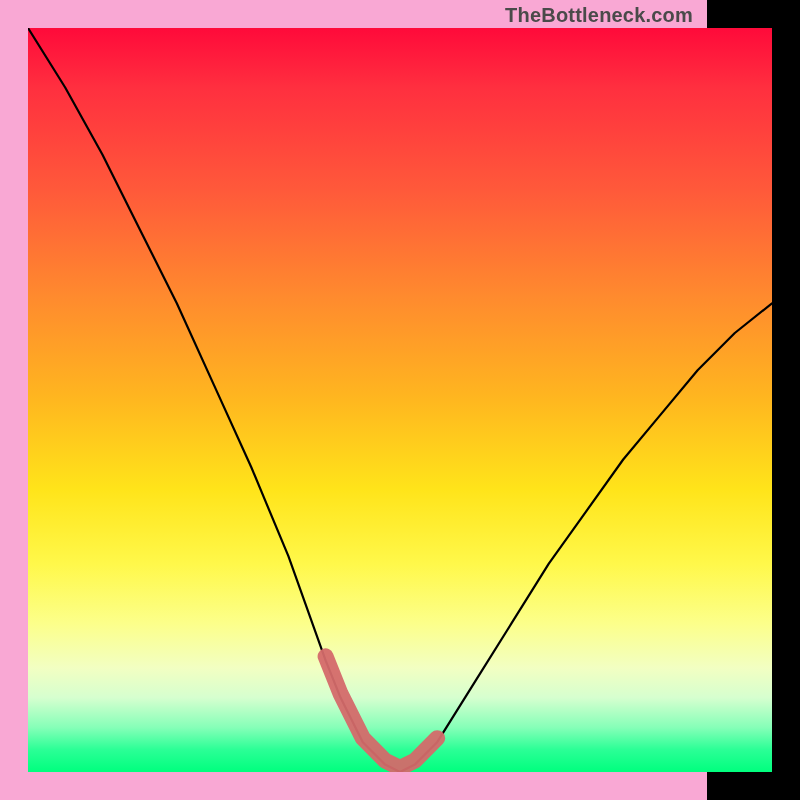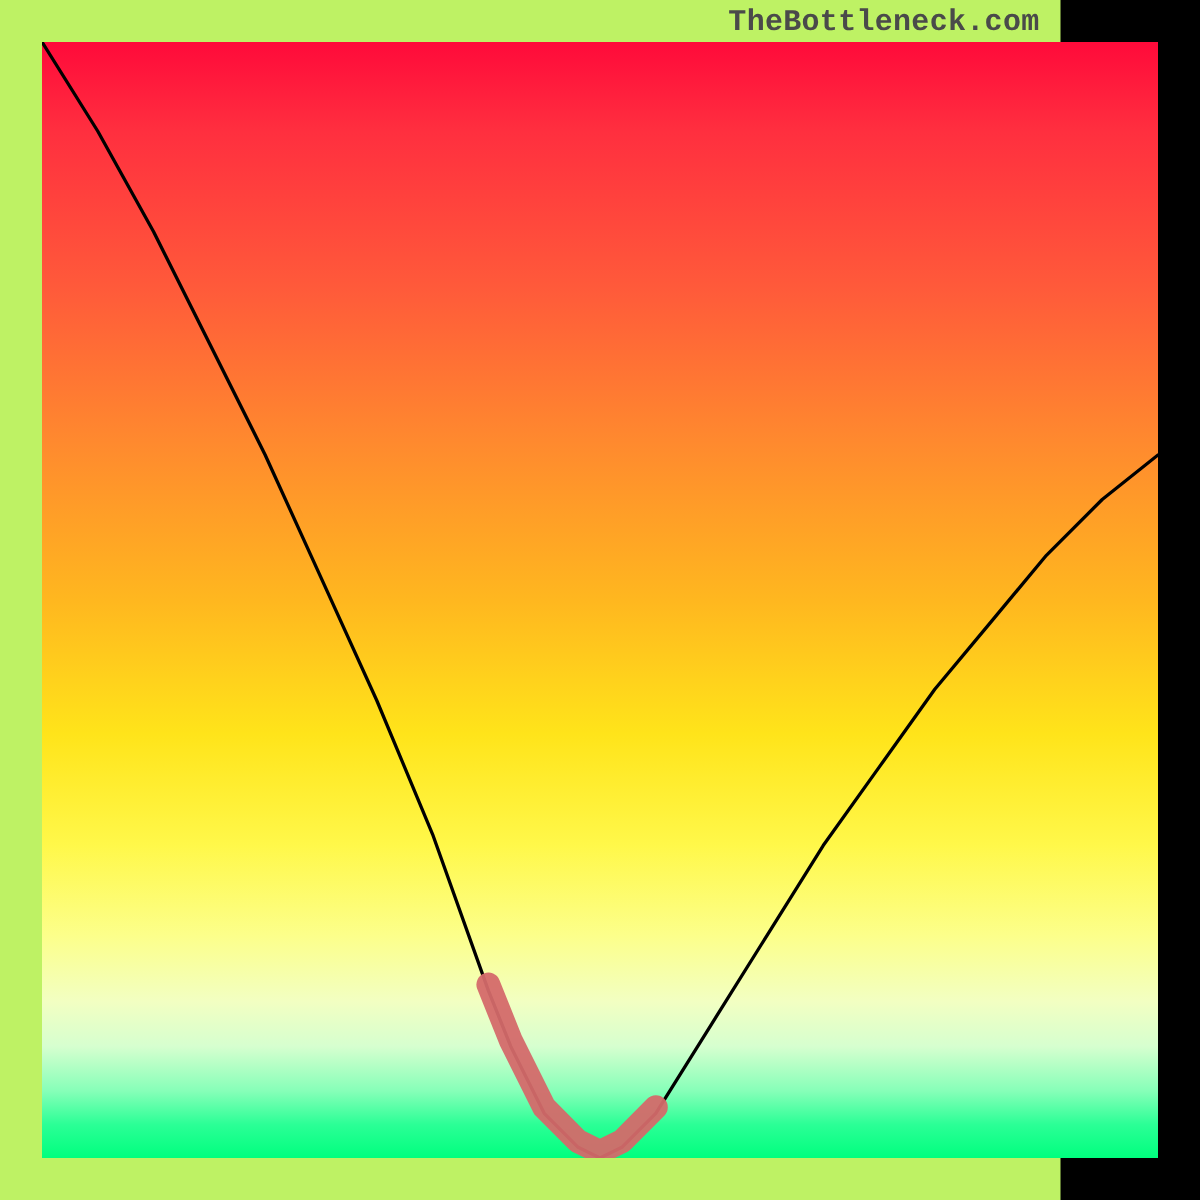--- a/index.html
+++ b/index.html
@@ -8,22 +8,21 @@
     width: 800px;
     height: 800px;
     background: #000;
     font-family: Arial, Helvetica, sans-serif;
     overflow: hidden;
   }
   .stage {
     position: relative;
     width: 707px;
     height: 800px;
-    background: #bef264;
-    font-family: Liberation Mono, monospace;
+    background: #f9a8d4;
   }
   .watermark {
     position: absolute;
     top: 4px;
     right: 14px;
     color: #4a4a4a;
     font-size: 20px;
     font-weight: 600;
     letter-spacing: 0.2px;
     z-index: 50;

